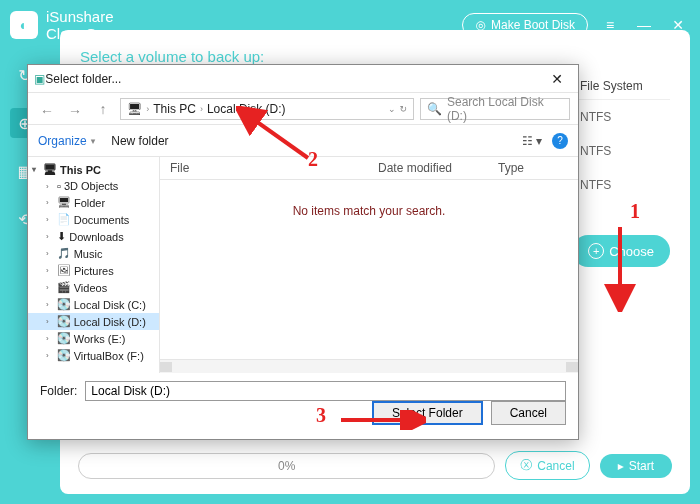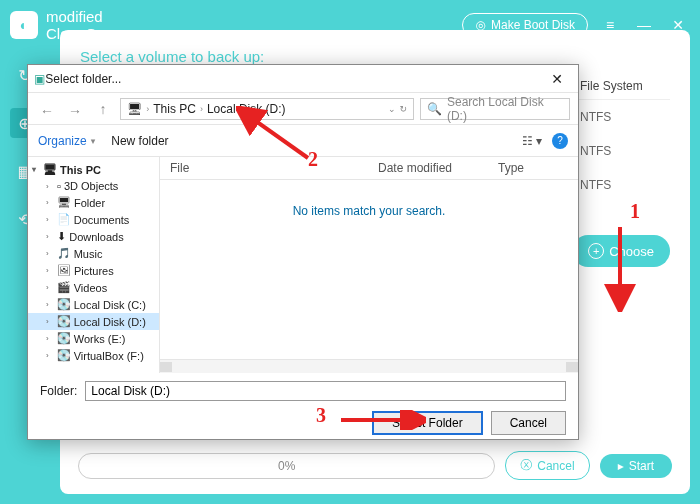--- a/index.html
+++ b/index.html
@@ -58,45 +58,45 @@
 .tree { width: 132px; border-right: 1px solid #e5e5e5; overflow: hidden; padding: 4px 0; }
 .tree-item { display: flex; align-items: center; padding: 2px 4px; gap: 3px; white-space: nowrap; cursor: pointer; font-size: 11px; }
 .tree-item.root { font-weight: 600; }
 .tree-item.child { padding-left: 18px; }
 .tree-item.sel { background: #cde8ff; }
 .tri { font-size: 8px; color: #666; width: 8px; }
 .folder-ico { font-size: 11px; }
 .filelist { flex: 1; display: flex; flex-direction: column; }
 .fl-head { display: flex; border-bottom: 1px solid #e5e5e5; padding: 4px 10px; color: #555; }
 .fl-head div:nth-child(1){flex:1}.fl-head div:nth-child(2){width:120px}.fl-head div:nth-child(3){width:70px}
-.fl-empty { flex: 1; display: flex; align-items: flex-start; justify-content: center; padding-top: 24px; color: #0369a1; }
+.fl-empty { flex: 1; display: flex; align-items: flex-start; justify-content: center; padding-top: 24px; color: #7f1d1d; }
 .fl-scroll { height: 14px; border-top: 1px solid #e5e5e5; background: #f4f4f4; position: relative; }
 .fl-scroll:before,.fl-scroll:after{content:'';position:absolute;top:2px;width:12px;height:10px;background:#ddd;}
 .fl-scroll:before{left:0}.fl-scroll:after{right:0}
 
 .dlg-footer { padding: 8px 12px; }
-.folder-row { display: flex; align-items: center; gap: 8px; margin-bottom: 10px; }
+.folder-row { display: flex; align-items: center; gap: 8px; margin-bottom: 0; }
 .folder-input { flex: 1; border: 1px solid #999; height: 20px; padding: 0 5px; font-size: 12px; }
 .dlg-buttons { display: flex; justify-content: flex-end; gap: 8px; }
 .dlg-btn { border: 1px solid #999; background: #eee; padding: 3px 18px; font-size: 12px; cursor: pointer; text-align: right; }
 .dlg-btn.primary { border: 2px solid #1e6fd6; background: #eee; }
 
 
 .arrow { position: absolute; z-index: 80; pointer-events: none; }
 .num { position: absolute; z-index: 81; color: #e62222; font-family: 'Comic Sans MS', cursive; font-size: 20px; font-weight: bold; pointer-events: none; }
 </style>
 </head>
 <body>
 
 <div class="app">
   <div class="titlebar">
     <div class="logo">
       <div class="logo-icon">◐</div>
       <div>
-        <div>modified</div>
+        <div>iSunshare</div>
         <div>CloneGo</div>
       </div>
     </div>
     <div class="titlebar-right">
       <div class="boot-btn">
         <span>◎</span>
         <span>Make Boot Disk</span>
       </div>
       <div class="win-ctrl">≡</div>
       <div class="win-ctrl">—</div>

